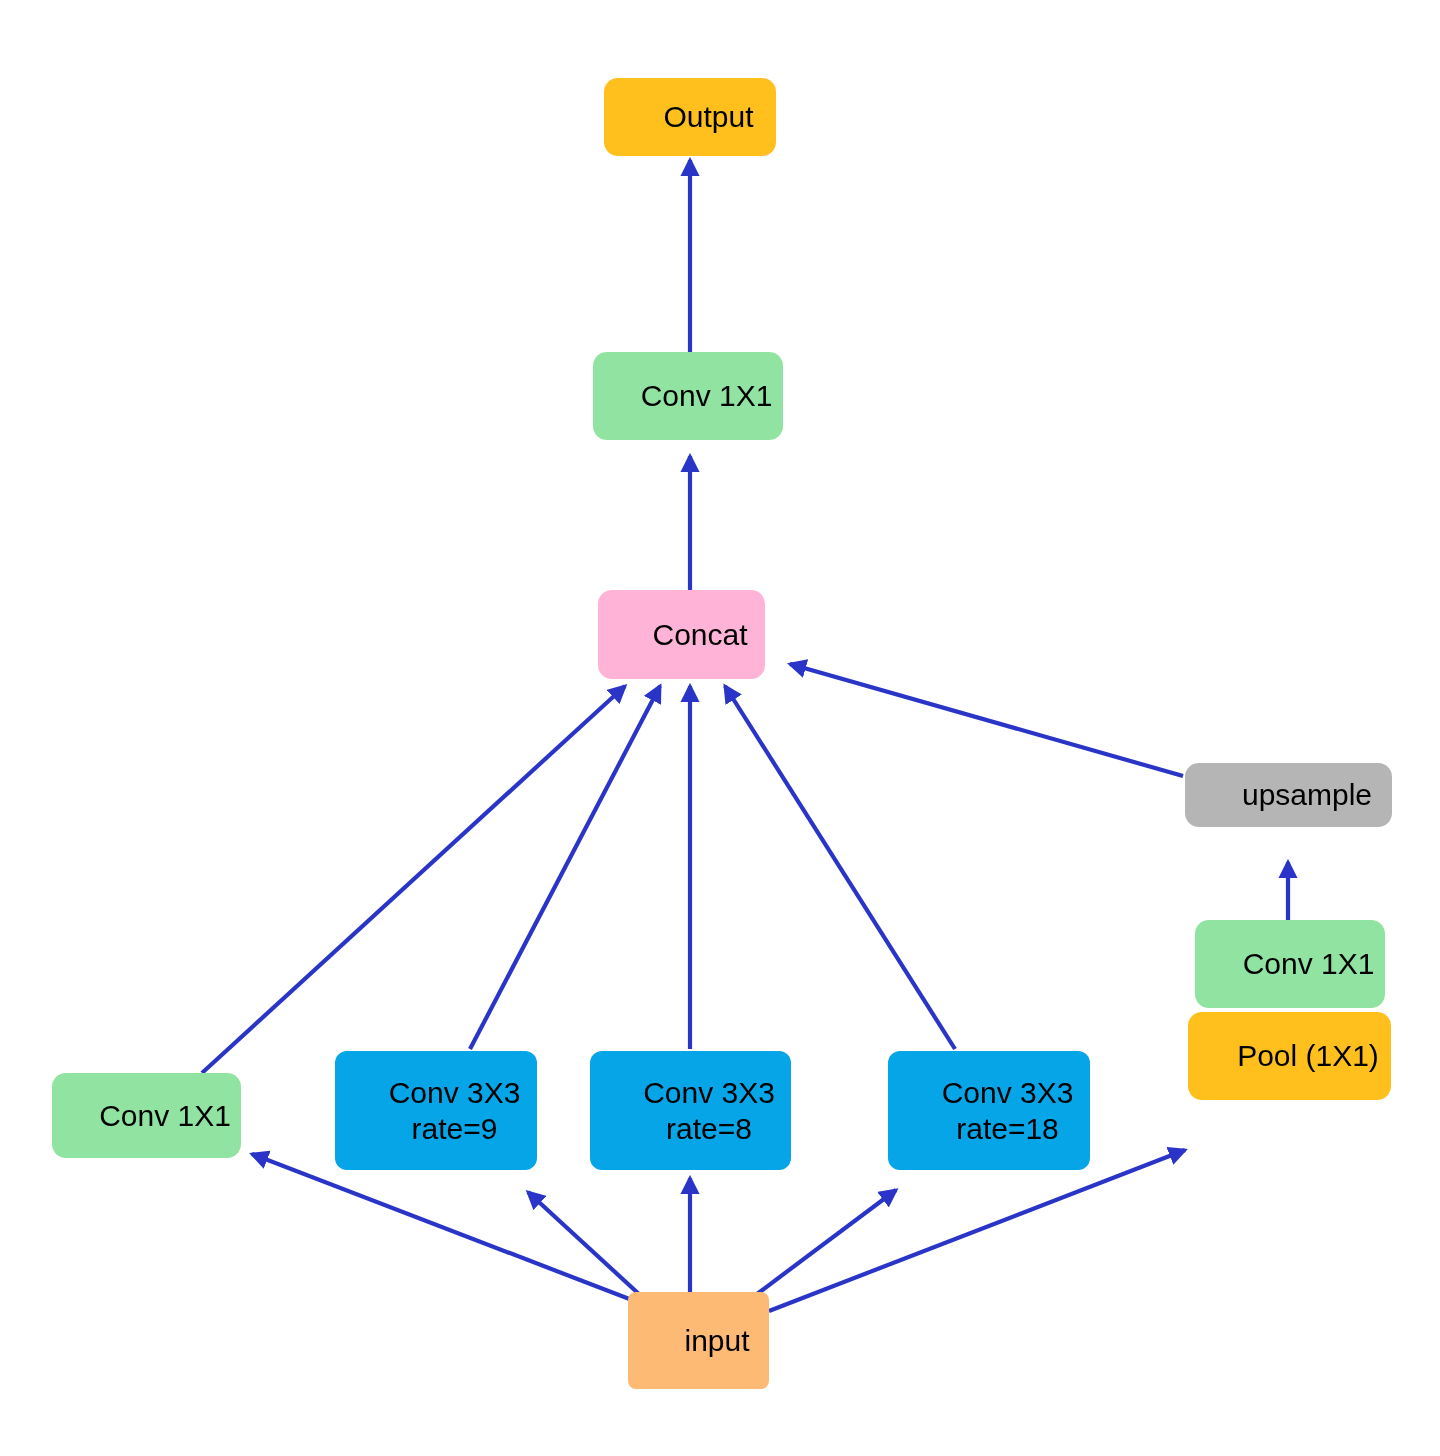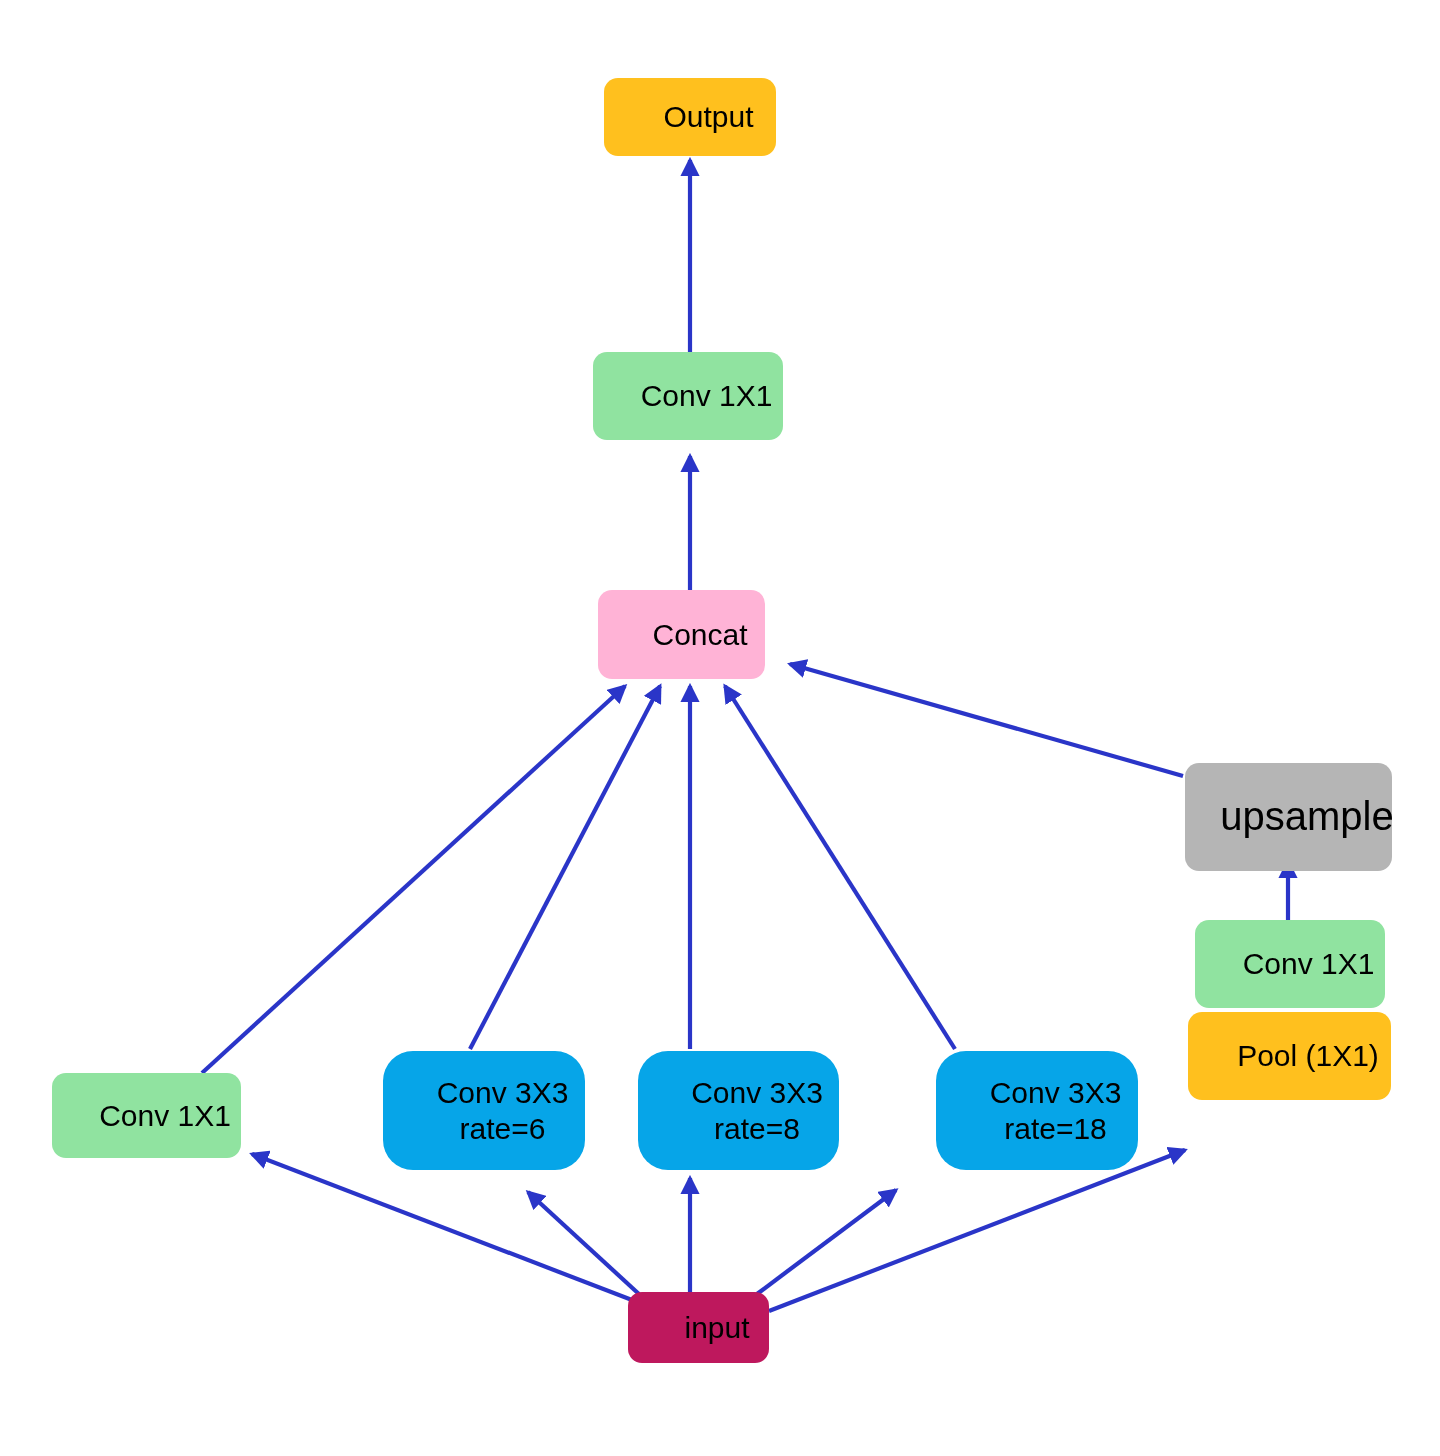--- a/index.html
+++ b/index.html
@@ -35,21 +35,21 @@
     text-align: center;
     border-radius: 14px;
     color: #000000;
     line-height: 1.18;
     font-weight: 400;
     z-index: 5;
     box-sizing: border-box;
     white-space: pre-line;
     padding-left: 37px;
   }
-  .node.two-line { border-radius: 30px; margin-left: 48px; }
+  .node.two-line { border-radius: 12px; }
   .label-line { display: block; }
 </style>
 </head>
 <body>
 
 <div id="diagram-root">
   <svg id="edges" viewBox="0 0 1440 1456" xmlns="http://www.w3.org/2000/svg">
     <defs>
       <marker id="arrowhead" viewBox="0 0 10 10" refX="8.4" refY="5" markerWidth="4.6" markerHeight="4.6" orient="auto-start-reverse">
         <path d="M 0 0 L 10 5 L 0 10 z" fill="#2a35c8"></path>
@@ -69,22 +69,22 @@
         <line x1="640" y1="1295" x2="528" y2="1192" stroke="#2a35c8" stroke-width="4.2" marker-end="url(#arrowhead)"></line>
         <line x1="690" y1="1292" x2="690" y2="1178" stroke="#2a35c8" stroke-width="4.2" marker-end="url(#arrowhead)"></line>
         <line x1="757" y1="1294" x2="896" y2="1190" stroke="#2a35c8" stroke-width="4.2" marker-end="url(#arrowhead)"></line>
         <line x1="769" y1="1311" x2="1185" y2="1150" stroke="#2a35c8" stroke-width="4.2" marker-end="url(#arrowhead)"></line>
       </g>
   </svg>
   <div id="node-layer">
       <div class="node" style="left: 604px; top: 78px; width: 172px; height: 78px; background: rgb(255, 192, 30); font-size: 30px;"><div><span class="label-line">Output</span></div></div>
       <div class="node" style="left: 593px; top: 352px; width: 190px; height: 88px; background: rgb(144, 227, 160); font-size: 30px;"><div><span class="label-line">Conv 1X1</span></div></div>
       <div class="node" style="left: 598px; top: 590px; width: 167px; height: 89px; background: rgb(255, 179, 214); font-size: 30px;"><div><span class="label-line">Concat</span></div></div>
-      <div class="node" style="left: 1185px; top: 763px; width: 207px; height: 108px; background: rgb(181, 181, 181); font-size: 40px;"><div><span class="label-line">upsample</span></div></div>
+      <div class="node" style="left: 1185px; top: 763px; width: 207px; height: 64px; background: rgb(181, 181, 181); font-size: 30px;"><div><span class="label-line">upsample</span></div></div>
       <div class="node" style="left: 1195px; top: 920px; width: 190px; height: 88px; background: rgb(144, 227, 160); font-size: 30px;"><div><span class="label-line">Conv 1X1</span></div></div>
       <div class="node" style="left: 1188px; top: 1012px; width: 203px; height: 88px; background: rgb(255, 192, 30); font-size: 30px;"><div><span class="label-line">Pool (1X1)</span></div></div>
       <div class="node" style="left: 52px; top: 1073px; width: 189px; height: 85px; background: rgb(144, 227, 160); font-size: 30px;"><div><span class="label-line">Conv 1X1</span></div></div>
-      <div class="node two-line" style="left: 335px; top: 1051px; width: 202px; height: 119px; background: rgb(6, 165, 232); font-size: 30px;"><div><span class="label-line">Conv 3X3</span><span class="label-line">rate=6</span></div></div>
+      <div class="node two-line" style="left: 335px; top: 1051px; width: 202px; height: 119px; background: rgb(6, 165, 232); font-size: 30px;"><div><span class="label-line">Conv 3X3</span><span class="label-line">rate=9</span></div></div>
       <div class="node two-line" style="left: 590px; top: 1051px; width: 201px; height: 119px; background: rgb(6, 165, 232); font-size: 30px;"><div><span class="label-line">Conv 3X3</span><span class="label-line">rate=8</span></div></div>
       <div class="node two-line" style="left: 888px; top: 1051px; width: 202px; height: 119px; background: rgb(6, 165, 232); font-size: 30px;"><div><span class="label-line">Conv 3X3</span><span class="label-line">rate=18</span></div></div>
-      <div class="node" style="left: 628px; top: 1292px; width: 141px; height: 71px; background: #be185d; font-size: 30px;"><div><span class="label-line">input</span></div></div>
+      <div class="node" style="left: 628px; top: 1292px; width: 141px; height: 97px; background: #fdba74; font-size: 30px; border-radius: 8px;"><div><span class="label-line">input</span></div></div>
     </div>
 </div>
 
 </body></html>

